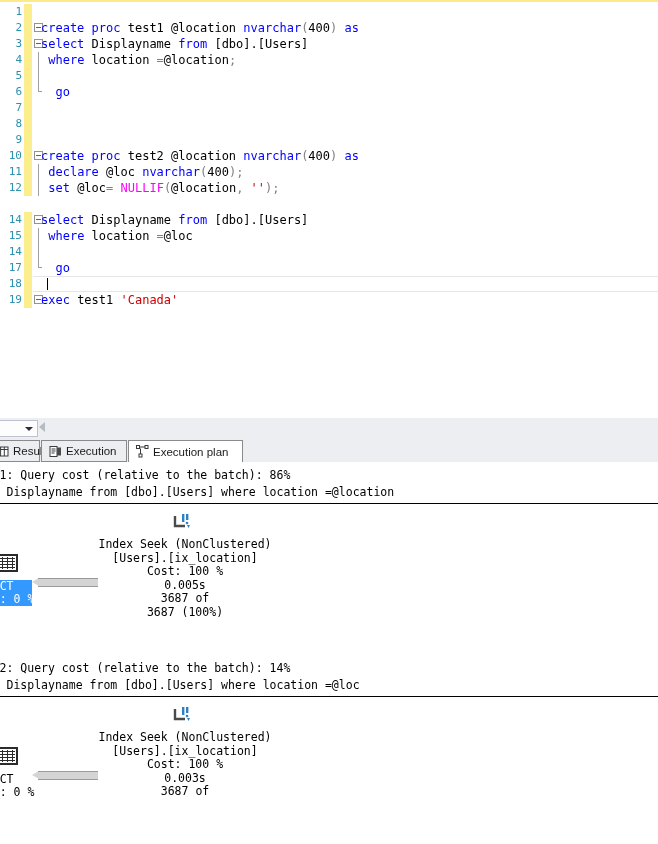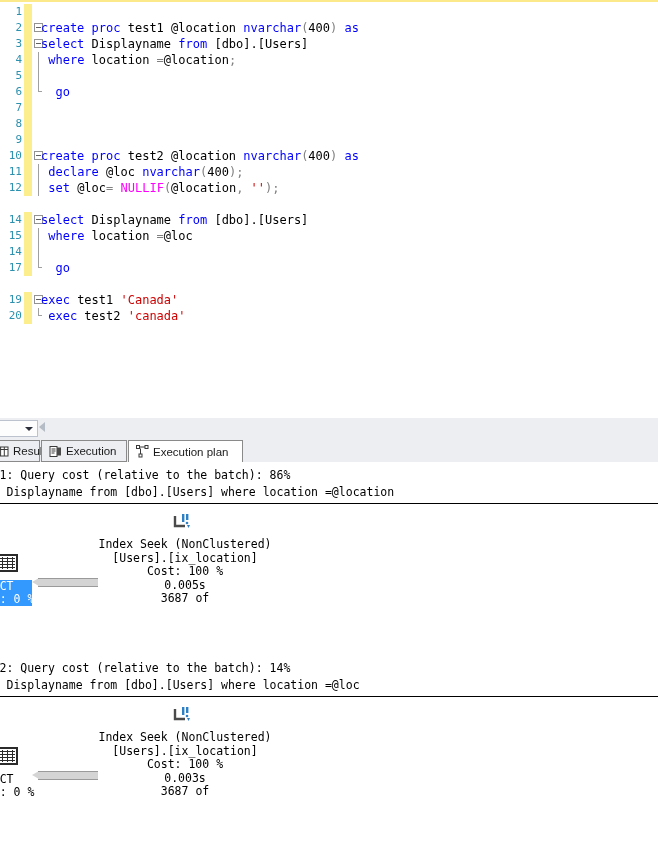--- a/index.html
+++ b/index.html
@@ -140,22 +140,22 @@
     <div class="code-line" style="position: absolute; left: 0px; top: 98px; width: 658px;"><span class="ln">7</span><span class="stripe"></span><div class="gutter2"></div><span class="code-txt"></span></div>
     <div class="code-line" style="position: absolute; left: 0px; top: 114px; width: 658px;"><span class="ln">8</span><span class="stripe"></span><div class="gutter2"></div><span class="code-txt"></span></div>
     <div class="code-line" style="position: absolute; left: 0px; top: 130px; width: 658px;"><span class="ln">9</span><span class="stripe"></span><div class="gutter2"></div><span class="code-txt"></span></div>
     <div class="code-line" style="position: absolute; left: 0px; top: 146px; width: 658px;"><span class="ln">10</span><span class="stripe"></span><div class="gutter2"><span class="fold"></span></div><span class="code-txt"><span class="k">create</span><span class="t"> </span><span class="k">proc</span><span class="t"> test2 @location </span><span class="k">nvarchar</span><span class="p">(</span><span class="t">400</span><span class="p">)</span><span class="t"> </span><span class="k">as</span></span></div>
     <div class="code-line" style="position: absolute; left: 0px; top: 162px; width: 658px;"><span class="ln">11</span><span class="stripe"></span><div class="gutter2"><span class="vline"></span></div><span class="code-txt"><span class="t"> </span><span class="k">declare</span><span class="t"> @loc </span><span class="k">nvarchar</span><span class="p">(</span><span class="t">400</span><span class="p">)</span><span class="p">;</span></span></div>
     <div class="code-line" style="position: absolute; left: 0px; top: 178px; width: 658px;"><span class="ln">12</span><span class="stripe"></span><div class="gutter2"><span class="vline"></span></div><span class="code-txt"><span class="t"> </span><span class="k">set</span><span class="t"> @loc</span><span class="p">=</span><span class="t"> </span><span class="fn">NULLIF</span><span class="p">(</span><span class="t">@location</span><span class="p">,</span><span class="t"> </span><span class="s">''</span><span class="p">)</span><span class="p">;</span></span></div>
     <div class="code-line" style="position: absolute; left: 0px; top: 210px; width: 658px;"><span class="ln">14</span><span class="stripe"></span><div class="gutter2"><span class="fold"></span></div><span class="code-txt"><span class="k">select</span><span class="t"> Displayname </span><span class="k">from</span><span class="t"> [dbo].[Users]</span></span></div>
     <div class="code-line" style="position: absolute; left: 0px; top: 226px; width: 658px;"><span class="ln">15</span><span class="stripe"></span><div class="gutter2"><span class="vline"></span></div><span class="code-txt"><span class="t"> </span><span class="k">where</span><span class="t"> location </span><span class="p">=</span><span class="t">@loc</span></span></div>
     <div class="code-line" style="position: absolute; left: 0px; top: 242px; width: 658px;"><span class="ln">14</span><span class="stripe"></span><div class="gutter2"><span class="vline"></span></div><span class="code-txt"></span></div>
     <div class="code-line" style="position: absolute; left: 0px; top: 258px; width: 590px;"><span class="ln">17</span><span class="stripe"></span><div class="gutter2"><span class="vend"></span></div><span class="code-txt"><span class="k">  go</span></span></div>
+    <div class="code-line" style="position: absolute; left: 0px; top: 274px; width: 658px;"><div class="curline"></div><span class="ln">18</span><span class="stripe"></span><div class="gutter2"></div><span class="code-txt"></span><span class="caret"></span></div>
     <div class="code-line" style="position: absolute; left: 0px; top: 290px; width: 658px; padding-left: 44px;"><span class="ln">19</span><span class="stripe"></span><div class="gutter2"><span class="fold"></span></div><span class="code-txt"><span class="k">exec</span><span class="t"> test1 </span><span class="s">'Canada'</span></span></div>
-    <div class="code-line" style="position: absolute; left: 0px; top: 306px; width: 658px;"><span class="ln">20</span><span class="stripe"></span><div class="gutter2"><span class="vend"></span></div><span class="code-txt"><span class="t"> </span><span class="k">exec</span><span class="t"> test2 </span><span class="s">'canada'</span></span></div>
   </div>
 
 <div id="resultsPane">
 
   <div id="toolbar">
     <div id="combo">
       <span></span>
       <span class="arrow"></span>
     </div>
     <div id="scrollLeft"></div>
@@ -202,20 +202,21 @@
           <rect x="10" y="2" width="2.4" height="8" fill="#2f7fc4"></rect>
           <rect x="14" y="2" width="2.4" height="6" fill="#2f7fc4"></rect>
           <circle cx="15" cy="11" r="1.3" fill="#2f7fc4"></circle>
           <path d="M15 13 l3 0 l-1.5 3 z" fill="#2f7fc4"></path>
         </svg></div>
       <div class="node-label" style="left: 60px; width: 250px; top: 76px;">Index Seek (NonClustered)</div>
       <div class="node-label" style="left: 60px; width: 250px; top: 89.6px;">[Users].[ix_location]</div>
       <div class="node-label" style="left: 60px; width: 250px; top: 103.2px;">Cost: 100 %</div>
       <div class="node-label" style="left: 60px; width: 250px; top: 116.8px;">0.005s</div>
       <div class="node-label" style="left: 60px; width: 250px; top: 130.4px;">3687 of</div>
+      <div class="node-label" style="left: 60px; width: 250px; top: 144px;">3687 (100%)</div>
       <div class="grid-ico" style="left: -4px; top: 92px;">
         <i style="left:1px;top:2px;width:16px;height:1px"></i>
         <i style="left:1px;top:5px;width:16px;height:1px"></i>
         <i style="left:1px;top:8px;width:16px;height:1px"></i>
         <i style="left:1px;top:11px;width:16px;height:1px"></i>
         <i style="left:4px;top:1px;width:1px;height:12px"></i>
         <i style="left:9px;top:1px;width:1px;height:12px"></i>
         <i style="left:14px;top:1px;width:1px;height:12px"></i>
       </div>
       <div class="sel-node sel-hl" style="left: -30px; top: 118px; width: 60px; text-align: left; padding-left: 2px;">SELECT</div>

